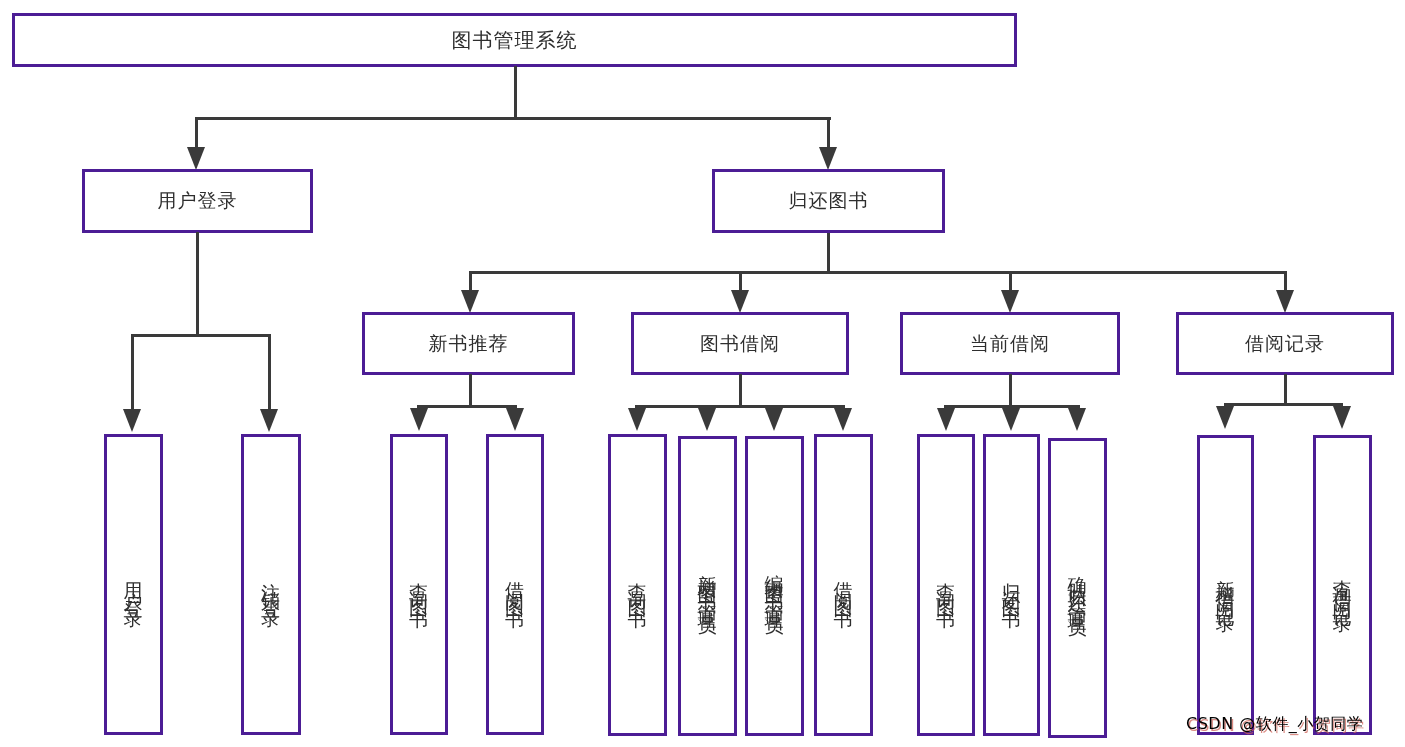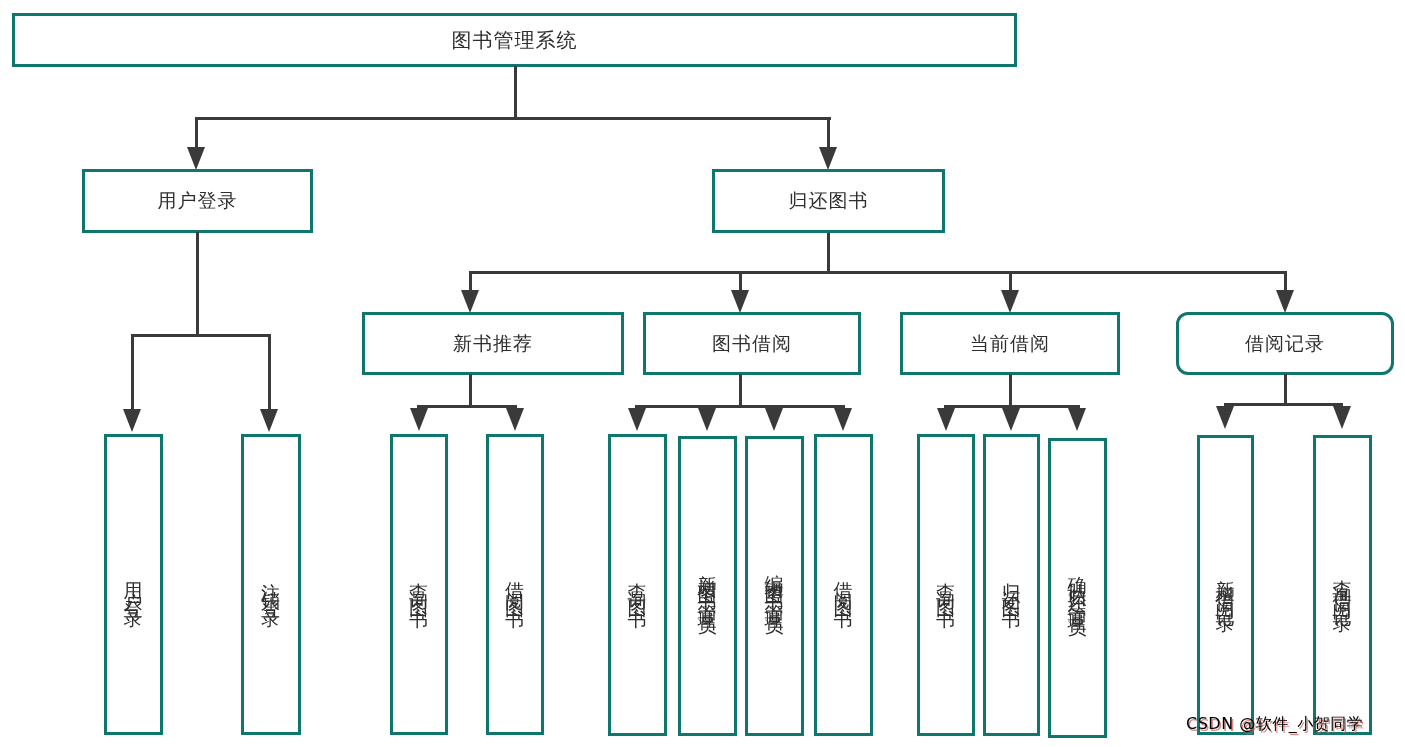--- a/index.html
+++ b/index.html
@@ -2,21 +2,21 @@
 <html><head>
 <meta charset="utf-8">
 <style>
   html,body{margin:0;padding:0;background:#fff;}
   #stage{
     position:relative;width:1405px;height:747px;background:#ffffff;
     font-family:"DejaVu Sans","Liberation Sans",sans-serif;
     color:#2e2e2e;overflow:hidden;
   }
   .box{
-    position:absolute;border:3px solid #0f766e;background:#ffffff;
+    position:absolute;border:3px solid #4c1d95;background:#ffffff;
     box-sizing:border-box;display:flex;align-items:center;justify-content:center;
     font-size:19px;letter-spacing:1px;color:#2e2e2e;
   }
   .rootbox{font-size:20px;}
   .vbox{align-items:center;justify-content:center;}
   .vtext{
     writing-mode:vertical-rl;text-orientation:upright;
     letter-spacing:9px;font-size:19px;line-height:1;white-space:nowrap;
   }
   .hl{position:absolute;height:3px;background:#3a3a3a;}
@@ -73,30 +73,30 @@
   <div class="hl" style="left:469px;top:271px;width:818px;"></div>
   <div class="vl" style="left:469px;top:271px;height:21px;"></div>
   <div class="ar" style="left:461px;top:290px;"></div>
   <div class="vl" style="left:739px;top:271px;height:21px;"></div>
   <div class="ar" style="left:731px;top:290px;"></div>
   <div class="vl" style="left:1009px;top:271px;height:21px;"></div>
   <div class="ar" style="left:1001px;top:290px;"></div>
   <div class="vl" style="left:1284px;top:271px;height:21px;"></div>
   <div class="ar" style="left:1276px;top:290px;"></div>
 
-  <div class="box" style="left:362px;top:312px;width:262px;height:63px;">
+  <div class="box" style="left:362px;top:312px;width:213px;height:63px;">
     <span>新书推荐</span>
   </div>
-  <div class="box" style="left:631px;top:312px;width:218px;height:63px;margin-left:12px;">
+  <div class="box" style="left:631px;top:312px;width:218px;height:63px;">
     <span>图书借阅</span>
   </div>
   <div class="box" style="left:900px;top:312px;width:220px;height:63px;text-align:right;">
     <span>当前借阅</span>
   </div>
-  <div class="box" style="left:1176px;top:312px;width:218px;height:63px;border-radius:12px;">
+  <div class="box" style="left:1176px;top:312px;width:218px;height:63px;">
     <span>借阅记录</span>
   </div>
 
   <div class="vl" style="left:469px;top:374px;height:34px;"></div>
   <div class="hl" style="left:417px;top:405px;width:100px;"></div>
   <div class="ar" style="left:410px;top:408px;"></div>
   <div class="ar" style="left:506px;top:408px;"></div>
   <div class="box vbox" style="left:390px;top:434px;width:58px;height:301px;">
     <span class="vtext">查询图书</span>
   </div>

